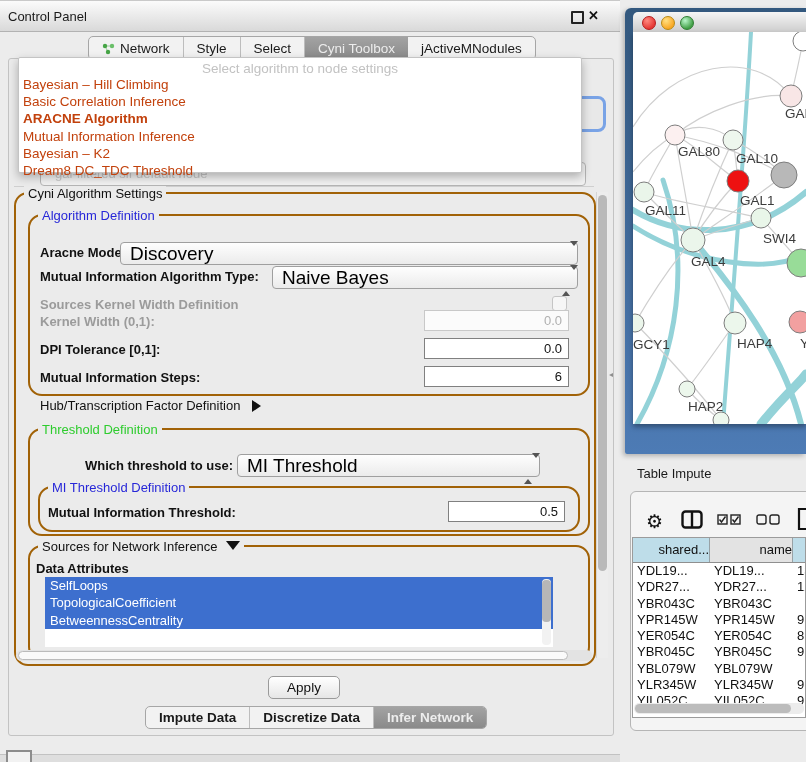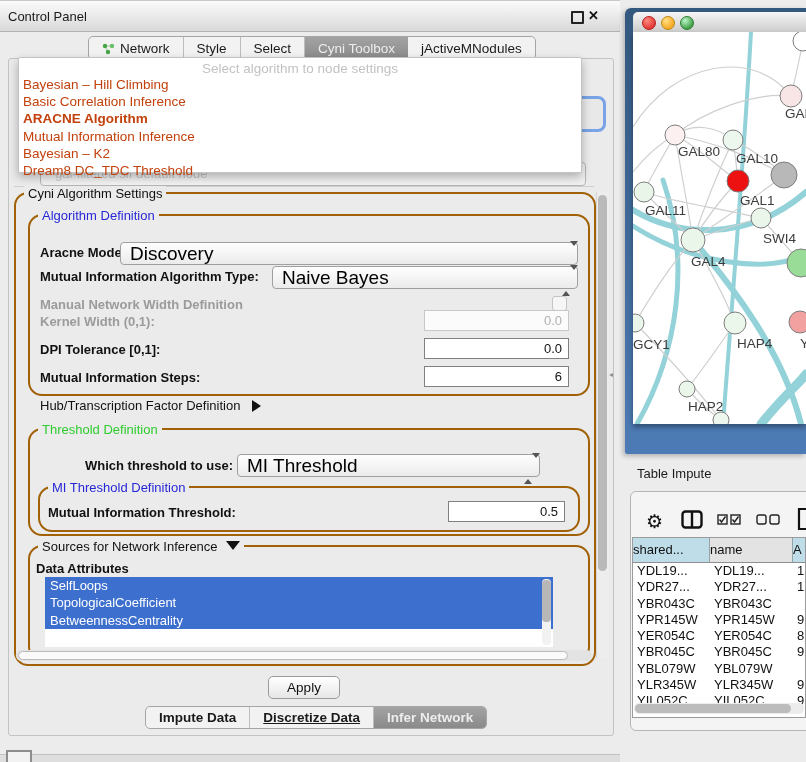--- a/index.html
+++ b/index.html
@@ -85,21 +85,21 @@
     box-shadow:0 3px 5px rgba(0,0,0,.35)}
   
   #tp-title{left:637px;top:466px;font-size:13px;color:#1a1a1a}
   #tp-box{left:630px;top:491px;width:182px;height:240px;background:#f4f4f4;border:1px solid #b5b5b5;
     border-radius:6px;box-sizing:border-box}
   .tbicon{position:absolute;top:510px}
   #tp-table{left:632px;top:537px;width:174px;height:181px;background:#fff;border:1px solid #9b9b9b;
     overflow:hidden;box-sizing:border-box}
   #tp-header{display:flex;height:24px;border-bottom:1px solid #8f8f8f}
   .hcell{box-sizing:border-box;border-right:1px solid #98a2a6;font-size:13px;line-height:23px;
-    text-align:left;background:#e3e3e3;overflow:hidden;white-space:nowrap}
+    text-align:right;background:#e3e3e3;overflow:hidden;white-space:nowrap}
   .hcell.hl{background:#bedde9}
   .trow{display:flex;height:16.3px;font-size:13px;line-height:16.3px;white-space:nowrap}
   .tcell{box-sizing:border-box;padding-left:4px;overflow:hidden}
   #tp-hsb{left:634px;top:703px;width:170px;height:11px;background:#ececec;border-radius:5px}
   #tp-hsb-thumb{left:1px;top:1px;width:156px;height:9px;background:#bcbcbc;border-radius:5px}
   svg text{font-family:"Liberation Sans",sans-serif}
 </style>
 </head>
 <body>
 
@@ -162,21 +162,21 @@
 <div class="abs lbl b" style="left:40px;top:245px">Aracne Mode:</div>
 <div class="combo" style="left:120px;top:242px;width:447px">
   <span>Discovery</span>
   <span class="arrows"><span class="tri-up"></span><span class="tri-dn"></span></span>
 </div>
 <div class="abs lbl b" style="left:40px;top:269px">Mutual Information Algorithm Type:</div>
 <div class="combo" style="left:272px;top:266px;width:295px">
   <span>Naive Bayes</span>
   <span class="arrows"><span class="tri-up"></span><span class="tri-dn"></span></span>
 </div>
-<div class="abs lbl b dis" style="left:40px;top:297px">Manual Network Width Definition</div>
+<div class="abs lbl b dis" style="left:40px;top:297px">Sources Kernel Width Definition</div>
 <div class="chk" style="left:552px;top:296px"></div>
 <div class="abs lbl b dis" style="left:40px;top:314px">Kernel Width (0,1):</div>
 <div class="tfield dis" style="left:424px;top:310px;width:131px">0.0</div>
 <div class="abs lbl b" style="left:40px;top:342px">DPI Tolerance [0,1]:</div>
 <div class="tfield" style="left:424px;top:338px;width:131px">0.0</div>
 <div class="abs lbl b" style="left:40px;top:370px">Mutual Information Steps:</div>
 <div class="tfield" style="left:424px;top:366px;width:131px">6</div>
 
 <div class="abs lbl" style="left:40px;top:398px">
   <span>Hub/Transcription Factor Definition</span>
@@ -215,21 +215,21 @@
 <div class="abs" id="set-hsb">
     <div class="abs" id="set-hsb-thumb"></div>
   </div>
 <div class="abs" id="set-vsb">
     <div class="abs" id="set-vsb-thumb"></div>
   </div>
 
 <div class="abs" id="apply-btn">Apply</div>
 <div class="abs" id="bottom-tabs">
     <div class="seg" style="font-weight: bold;">Impute Data</div>
-    <div class="seg" style="font-weight: bold; text-decoration: underline;">Discretize Data</div>
+    <div class="seg" style="font-weight: bold;">Discretize Data</div>
     <div class="seg sel" style="font-weight: bold;">Infer Network</div>
   </div>
 
 <div class="abs" id="gap-handle">◂</div>
 <div class="abs" id="bottom-bar"></div>
 <div class="abs" id="bottom-mini"></div>
 
 <div class="abs" id="net-frame"></div>
 <div class="abs" id="net-titlebar">
   <div class="light" id="light-red"></div>

